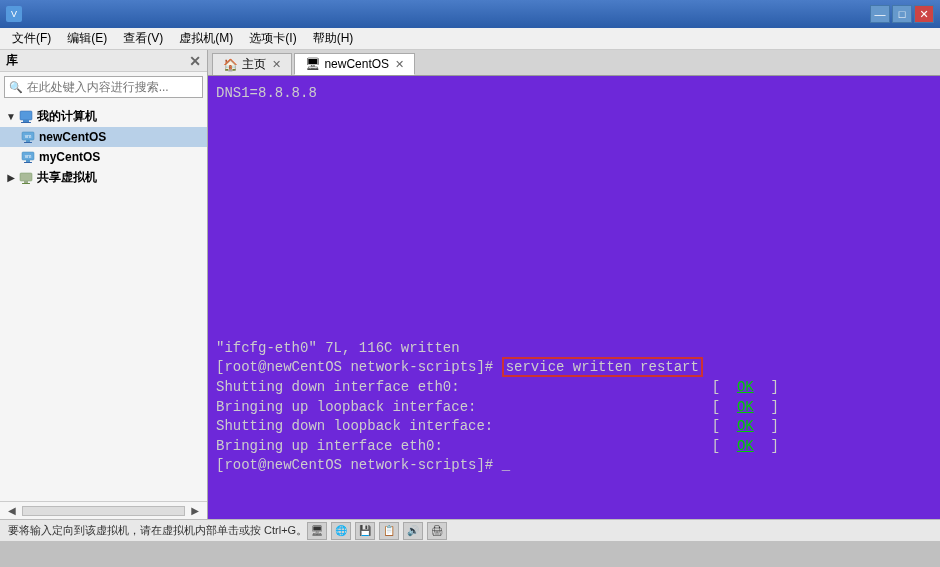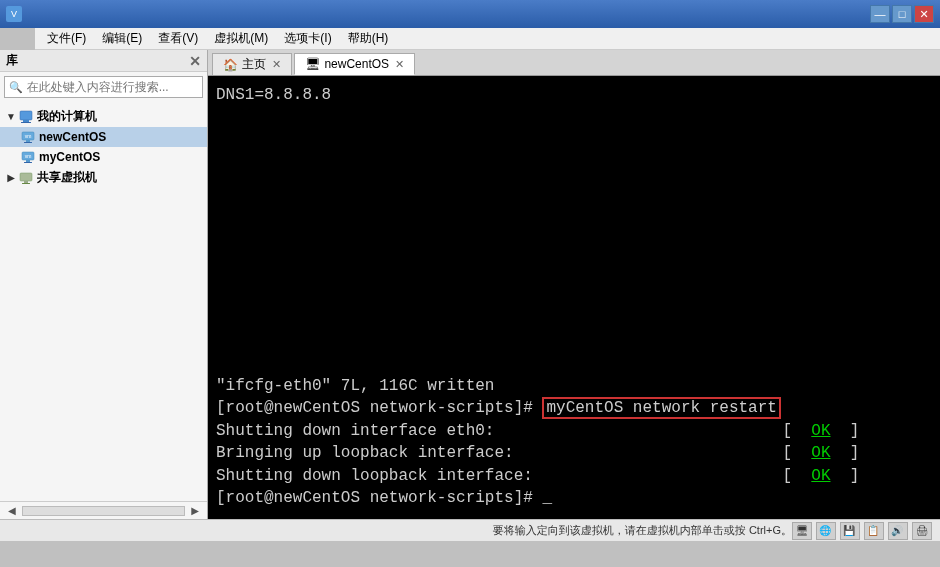--- a/index.html
+++ b/index.html
@@ -28,21 +28,20 @@
 
     
     .menu-bar {
       height: 22px;
       background: #f0f0f0;
       display: flex;
       align-items: center;
       border-bottom: 1px solid #ccc;
       padding: 0 4px;
       font-size: 12px;
-      margin-left: 35px;
     }
     .menu-item {
       padding: 2px 8px;
       cursor: pointer;
       white-space: nowrap;
     }
 
     
     .main-layout {
       display: flex;
@@ -123,24 +122,24 @@
       cursor: pointer;
       font-size: 12px;
       margin-right: 2px;
     }
     .tab.active { background: #fff; border-bottom: 1px solid #fff; z-index: 1; }
     .tab-close { font-size: 11px; color: #666; margin-left: 2px; cursor: pointer; }
 
     
     .terminal {
       flex: 1;
-      background: #000000;
+      background: #6d28d9;
       color: #ccc;
       font-family: 'Courier New', monospace;
-      font-size: 16px;
+      font-size: 14px;
       padding: 8px;
       overflow: auto;
       position: relative;
     }
     .terminal-line { white-space: pre; line-height: 1.4; }
     .highlight-box {
       display: inline;
       border: 2px solid #cc3333;
       padding: 0 2px;
       color: #ccc;
@@ -150,21 +149,21 @@
     
     .status-bar {
       height: 22px;
       background: #e8e8e8;
       border-top: 1px solid #bbb;
       display: flex;
       align-items: center;
       padding: 0 8px;
       font-size: 11px;
       color: #333;
-      justify-content: flex-end;
+      justify-content: flex-start;
     }
     .status-icons { display: flex; align-items: center; gap: 4px; }
     .status-icon { width: 20px; height: 18px; background: #d0d0d0; border: 1px solid #aaa; display: flex; align-items: center; justify-content: center; font-size: 10px; cursor: pointer; }
   </style>
 </head>
 <body>
 
 <div class="title-bar">
   <div class="title-bar-left">
     <div class="title-bar-icon">V</div>
@@ -279,24 +278,25 @@
       <div class="terminal-line"> </div>
       <div class="terminal-line"> </div>
       <div class="terminal-line"> </div>
       <div class="terminal-line"> </div>
       <div class="terminal-line"> </div>
       <div class="terminal-line"> </div>
       <div class="terminal-line"> </div>
       <div class="terminal-line"> </div>
       <div class="terminal-line"> </div>
       <div class="terminal-line">"ifcfg-eth0" 7L, 116C written</div>
-      <div class="terminal-line">[root@newCentOS network-scripts]# <span class="highlight-box">myCentOS network restart</span></div>
+      <div class="terminal-line">[root@newCentOS network-scripts]# <span class="highlight-box">service written restart</span></div>
       <div class="terminal-line">Shutting down interface eth0:                              [  <span class="ok-text">OK</span>  ]</div>
       <div class="terminal-line">Bringing up loopback interface:                            [  <span class="ok-text">OK</span>  ]</div>
       <div class="terminal-line">Shutting down loopback interface:                          [  <span class="ok-text">OK</span>  ]</div>
+      <div class="terminal-line">Bringing up interface eth0:                                [  <span class="ok-text">OK</span>  ]</div>
       <div class="terminal-line">[root@newCentOS network-scripts]# _</div>
     </div>
   </div>
 </div>
 
 <div class="status-bar">
   <span>要将输入定向到该虚拟机，请在虚拟机内部单击或按 Ctrl+G。</span>
   <div class="status-icons">
     <div class="status-icon">🖥</div>
     <div class="status-icon">🌐</div>

